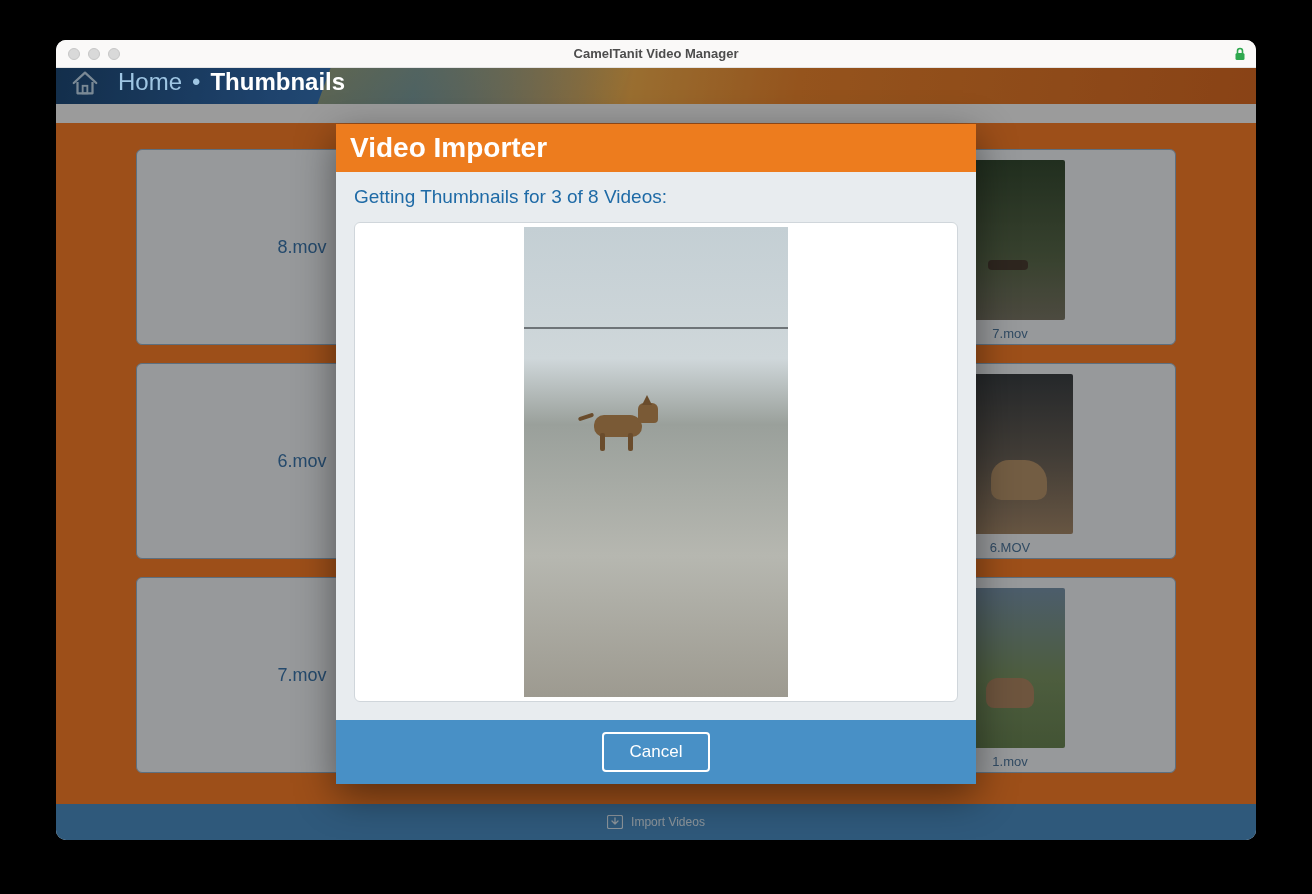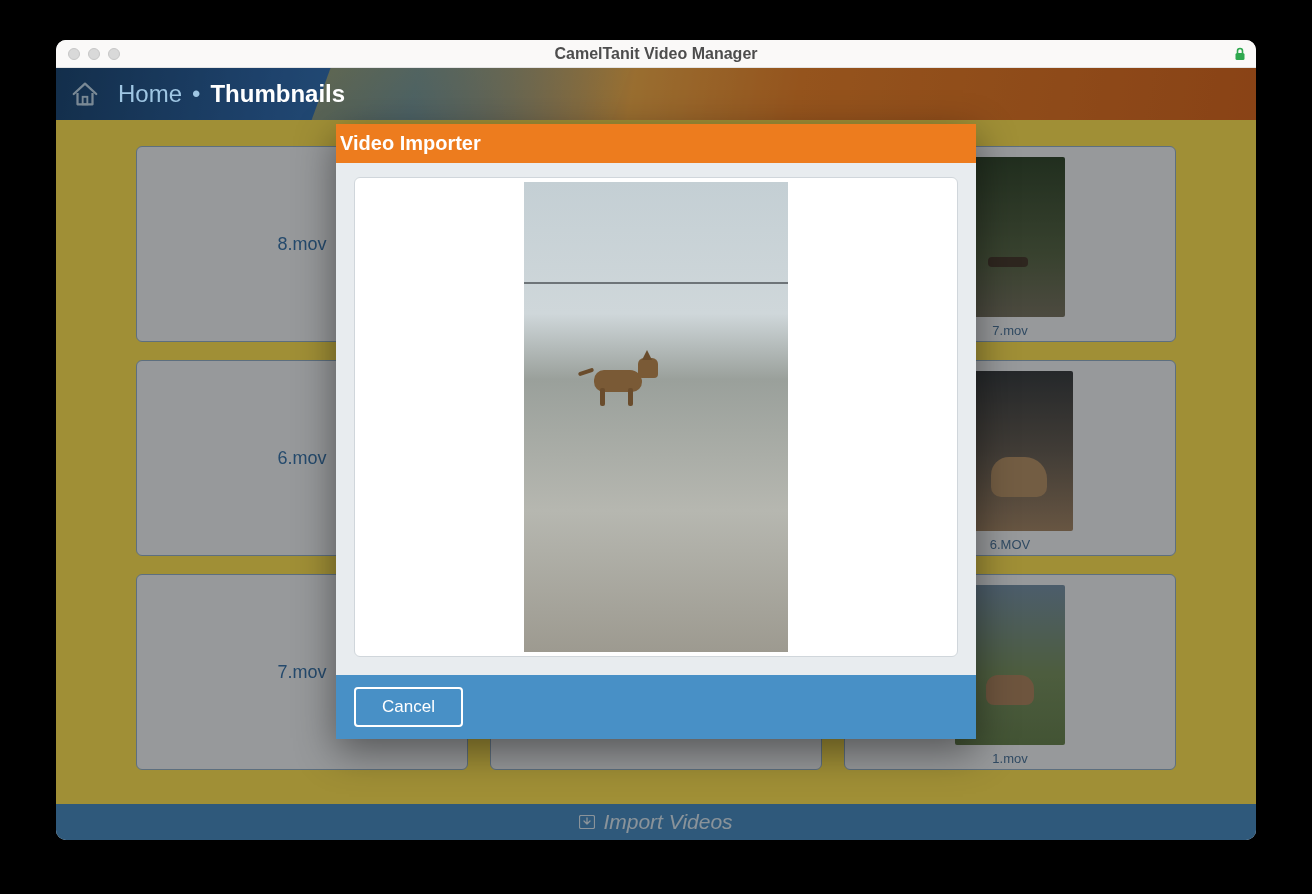--- a/index.html
+++ b/index.html
@@ -40,34 +40,34 @@
   }
   .traffic span {
     width: 12px; height: 12px; border-radius: 50%;
     background: #d9d9d9;
     border: 0.5px solid #c6c6c6;
   }
   .titlebar-title {
     position: absolute;
     left: 0; right: 0;
     text-align: center;
-    font-size: 16px;
+    font-size: 13px;
     font-weight: 600;
     color: #4d4d4d;
   }
   .lock-icon {
     position: absolute;
     right: 10px;
     width: 12px; height: 14px;
   }
   .header {
-    height: 52px;
+    height: 36px;
     background: linear-gradient(100deg, #0b3a6b 0%, #1e5da5 18%, #2a74c0 30%, #f2a73d 48%, #ea7a1c 62%, #d65d10 100%);
     display: flex;
-    align-items: center;
+    align-items: flex-start;
     padding: 0 14px;
     gap: 18px;
     position: relative;
     overflow: hidden;
   }
   .header::before{
     content:"";
     position:absolute;
     left: 260px; top:-30px;
     width: 300px; height: 140px;
@@ -82,23 +82,24 @@
     display: flex;
     gap: 10px;
     align-items: baseline;
     z-index:1;
   }
   .breadcrumb .home-link { color: #9fc6e3; }
   .breadcrumb .sep { color: #9fc6e3; }
   .breadcrumb .current { color: #fff; font-weight:600;}
   .content {
     flex: 1;
-    background: #fde047;
+    background: #f97316;
     padding: 26px 80px 8px 80px;
     overflow: hidden;
+    margin-top: 19px;
   }
   .grid {
     display: grid;
     grid-template-columns: repeat(3, 1fr);
     gap: 18px 22px;
   }
   .card {
     border: 1px solid #8aa9c5;
     border-radius: 6px;
     height: 196px;
@@ -129,22 +130,21 @@
   }
 
   .footer {
     height: 36px;
     background: #3c84bd;
     display: flex;
     align-items: center;
     justify-content: center;
     gap: 8px;
     color: #d7e7f3;
-    font-size: 21px;
-    font-style: italic;
+    font-size: 12px;
   }
   .footer .import-icon { width: 16px; height: 14px; }
 
   
   .overlay {
     position: absolute;
     inset: 0;
     top: 28px; 
     background: rgba(30,30,30,0.42);
     display: flex;
@@ -155,23 +155,23 @@
     width: 640px;
     margin-top: 56px;
     background: #e8ecef;
     box-shadow: 0 12px 38px rgba(0,0,0,0.45);
     display: flex;
     flex-direction: column;
   }
   .modal-header {
     background: #ed7c1e;
     color: #fff;
-    font-size: 20px;
+    font-size: 28px;
     font-weight: 600;
-    padding: 8px 4px;
+    padding: 8px 14px;
   }
   .modal-body {
     padding: 14px 18px 18px 18px;
   }
   .modal-status {
     color: #1e6aa6;
     font-size: 19px;
     font-weight: 500;
     margin-bottom: 14px;
   }
@@ -212,21 +212,21 @@
   .preview .dog .legf{position:absolute;left:14px;top:32px;width:5px;height:18px;background:#6a4c2c;border-radius:2px;}
   .preview .dog .legb{position:absolute;left:42px;top:32px;width:5px;height:18px;background:#6a4c2c;border-radius:2px;}
   .preview .dog .tail{position:absolute;left:-8px;top:14px;width:16px;height:4px;background:#6a4c2c;border-radius:2px;transform:rotate(-18deg);}
   .preview .bridge{
     position:absolute; left:0; right:0; top:100px; height:2px; background:#6e7478;
   }
   .modal-footer {
     background: #4890c6;
     padding: 12px 18px;
     display: flex;
-    justify-content: flex-start;
+    justify-content: center;
   }
   .btn-cancel {
     border: 2px solid #fff;
     background: transparent;
     color: #fff;
     font-size: 17px;
     padding: 8px 26px;
     border-radius: 4px;
     cursor: pointer;
   }
@@ -312,20 +312,21 @@
       <rect x="0.5" y="0.5" width="15" height="13" rx="1.5" fill="none" stroke="#d7e7f3" stroke-width="1.2"></rect>
       <path d="M8 3 V9 M5 6 L8 9 L11 6" fill="none" stroke="#d7e7f3" stroke-width="1.3" stroke-linecap="round" stroke-linejoin="round"></path>
     </svg>
     <span>Import Videos</span>
   </div>
 
   <div class="overlay">
     <div class="modal">
       <div class="modal-header">Video Importer</div>
       <div class="modal-body">
+        <div class="modal-status">Getting Thumbnails for 3 of 8 Videos:</div>
         <div class="preview">
           <div class="img">
             <div class="bridge"></div>
             <div class="dog">
               <div class="tail"></div>
               <div class="body"></div>
               <div class="head"></div>
               <div class="ear"></div>
               <div class="legf"></div>
               <div class="legb"></div>

